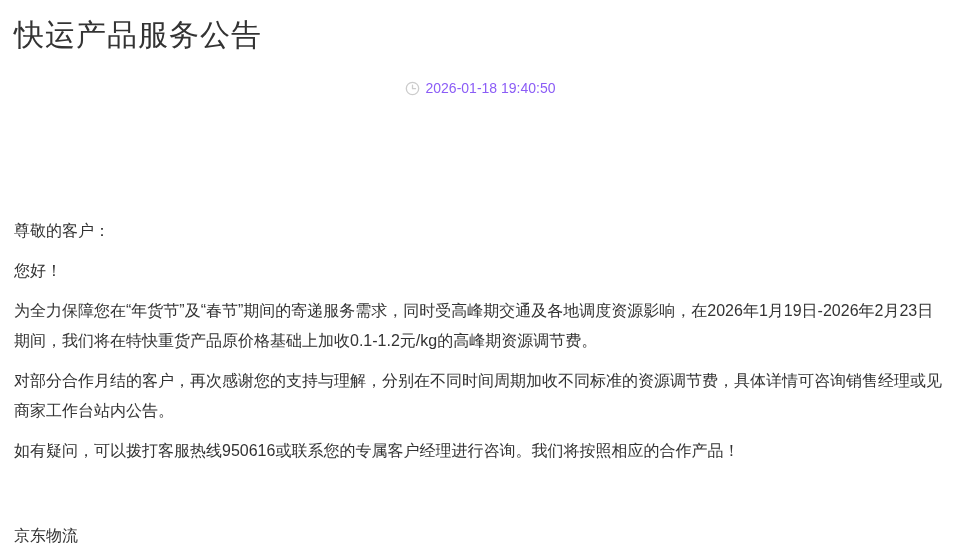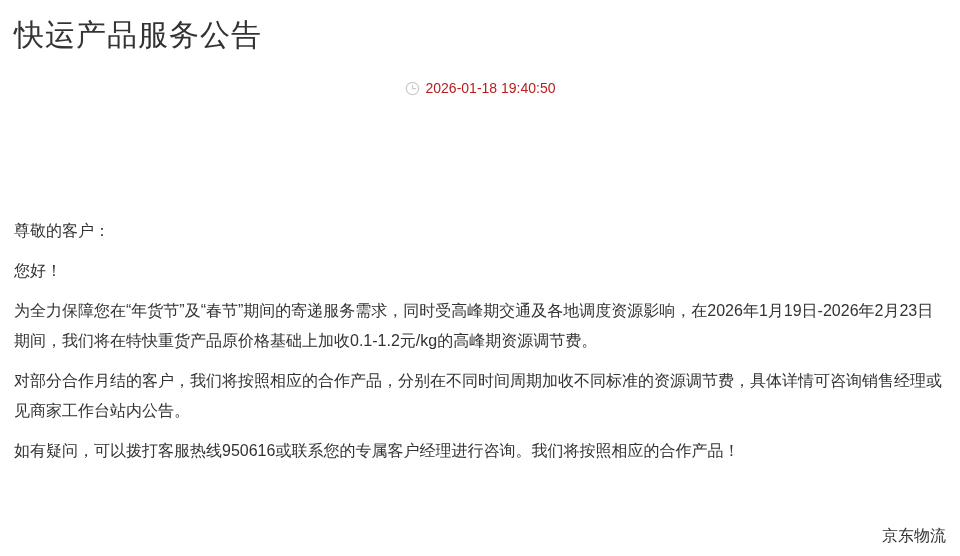--- a/index.html
+++ b/index.html
@@ -23,42 +23,42 @@
     font-weight: 500;
     text-align: left;
     color: #333333;
     letter-spacing: 1px;
   }
   .timestamp {
     margin-top: 22px;
     text-align: center;
     font-size: 14px;
     line-height: 20px;
-    color: #b91c1c;
+    color: #8b5cf6;
     display: flex;
     align-items: center;
     justify-content: center;
     gap: 6px;
   }
   .clock {
     display: inline-flex;
     align-items: center;
   }
   .clock svg { display: block; }
   .body-text {
     margin-top: 118px;
     font-size: 16px;
     line-height: 30px;
     color: #333333;
   }
   .body-text p {
     margin: 0 0 10px 0;
   }
   .sign {
-    text-align: right;
+    text-align: left;
     margin-top: 55px !important;
     font-family: Liberation Serif, serif;
   }
   .sign-date {
     text-align: right;
   }
 </style>
 </head>
 <body>
 
@@ -73,18 +73,18 @@
         <polyline points="8,4.4 8,8.2 11.2,8.2" stroke="#cccccc" stroke-width="1.4" fill="none" stroke-linecap="round" stroke-linejoin="round"></polyline>
       </svg>
     </span>
     <span>2026-01-18 19:40:50</span>
   </div>
 
   <div class="body-text">
     <p>尊敬的客户：</p>
     <p>您好！</p>
     <p>为全力保障您在“年货节”及“春节”期间的寄递服务需求，同时受高峰期交通及各地调度资源影响，在2026年1月19日-2026年2月23日期间，我们将在特快重货产品原价格基础上加收0.1-1.2元/kg的高峰期资源调节费。</p>
-    <p>对部分合作月结的客户，我们将按照相应的合作产品，分别在不同时间周期加收不同标准的资源调节费，具体详情可咨询销售经理或见商家工作台站内公告。</p>
+    <p>对部分合作月结的客户，再次感谢您的支持与理解，分别在不同时间周期加收不同标准的资源调节费，具体详情可咨询销售经理或见商家工作台站内公告。</p>
     <p>如有疑问，可以拨打客服热线950616或联系您的专属客户经理进行咨询。我们将按照相应的合作产品！</p>
     <p class="sign">京东物流</p>
   </div>
 
 </div>
 
 </body></html>

